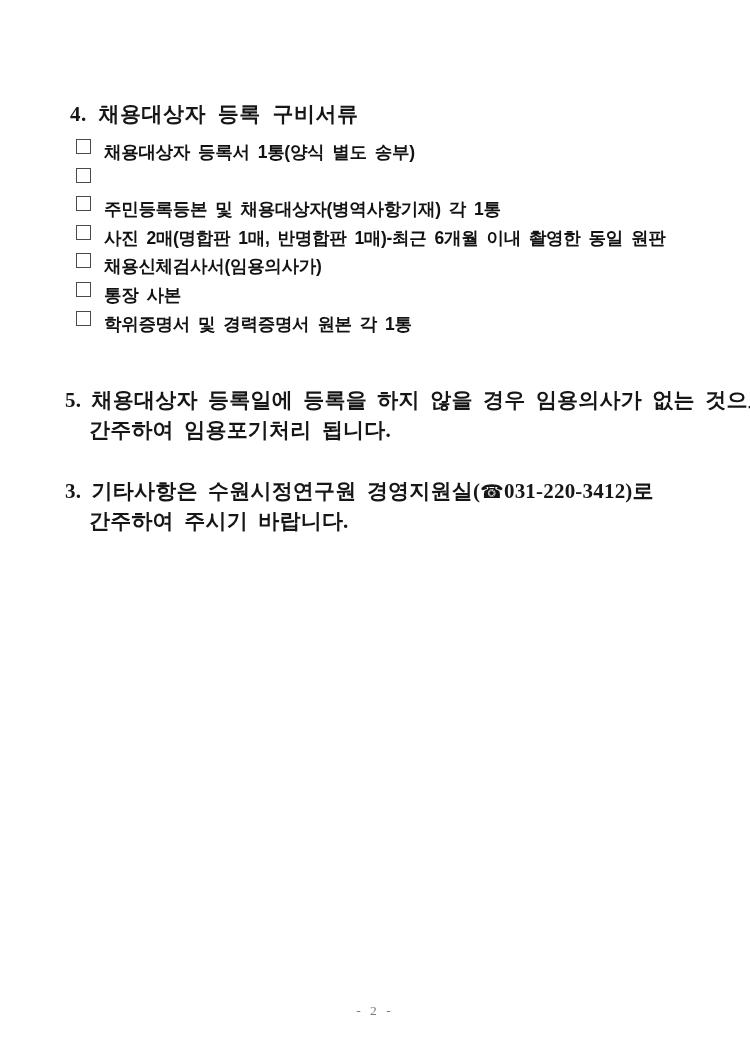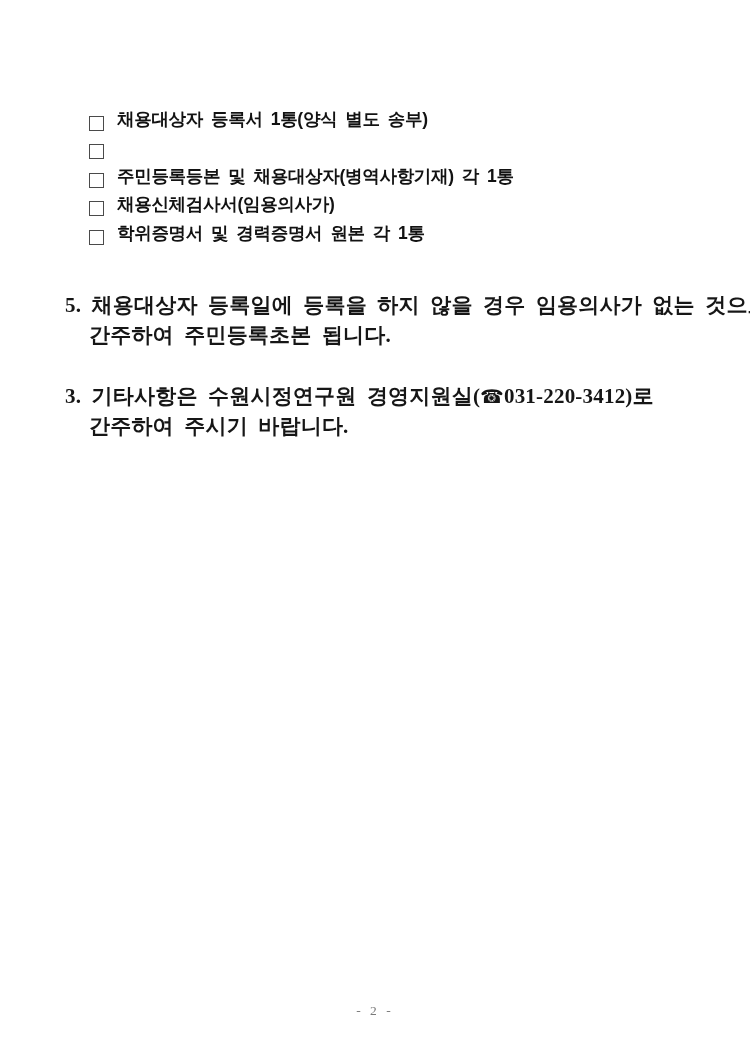--- a/index.html
+++ b/index.html
@@ -31,23 +31,23 @@
     margin: 0 0 14px 5px;
     white-space: nowrap;
   }
   .checklist {
     list-style: none;
     margin: 0;
     padding: 0;
   }
   .check-row {
     display: flex;
-    align-items: flex-end;
+    align-items: flex-start;
     height: 28.6px;
-    margin-left: 24px;
+    margin-left: 11px;
   }
   .checkbox {
     flex: none;
     width: 13px;
     height: 13px;
     border: 1.5px solid #4a4a4a;
     background: #ffffff;
     margin-right: 13px;
     margin-top: -1px;
   }
@@ -91,46 +91,55 @@
     letter-spacing: 3px;
     color: #7a7a7a;
   }
 </style>
 </head>
 <body>
 
 <div class="page">
   <div class="content">
 
+    <h2 class="heading4">4. 채용대상자 등록 구비서류</h2>
 
     <ul class="checklist">
       <li class="check-row">
         <span class="checkbox"></span>
         <span class="item-label">채용대상자 등록서 1통(양식 별도 송부)</span>
       </li>
       <li class="check-row">
         <span class="checkbox"></span>
       </li>
       <li class="check-row">
         <span class="checkbox"></span>
         <span class="item-label">주민등록등본 및 채용대상자(병역사항기재) 각 1통</span>
       </li>
       <li class="check-row">
         <span class="checkbox"></span>
+        <span class="item-label">사진 2매(명합판 1매, 반명합판 1매)-최근 6개월 이내 촬영한 동일 원판</span>
+      </li>
+      <li class="check-row">
+        <span class="checkbox"></span>
         <span class="item-label">채용신체검사서(임용의사가)</span>
+      </li>
+      <li class="check-row">
+        <span class="checkbox"></span>
+        <span class="item-label">통장 사본</span>
       </li>
       <li class="check-row">
         <span class="checkbox"></span>
         <span class="item-label">학위증명서 및 경력증명서 원본 각 1통</span>
       </li>
     </ul>
 
     <div class="para section5">
       <p>5. 채용대상자 등록일에 등록을 하지 않을 경우 임용의사가 없는 것으로</p>
-      <p class="cont">간주하여 주민등록초본 됩니다.</p>
+      <p class="cont">간주하여 임용포기처리 됩니다.</p>
     </div>
 
     <div class="para section6">
       <p><span>3. 기타사항은 수원시정연구원 경영지원실(</span><span class="phone-icon">☎</span><span>031-220-3412</span><span>)로</span></p>
       <p class="cont">간주하여 주시기 바랍니다.</p>
     </div>
 
   </div>
 
   <div class="footer">

